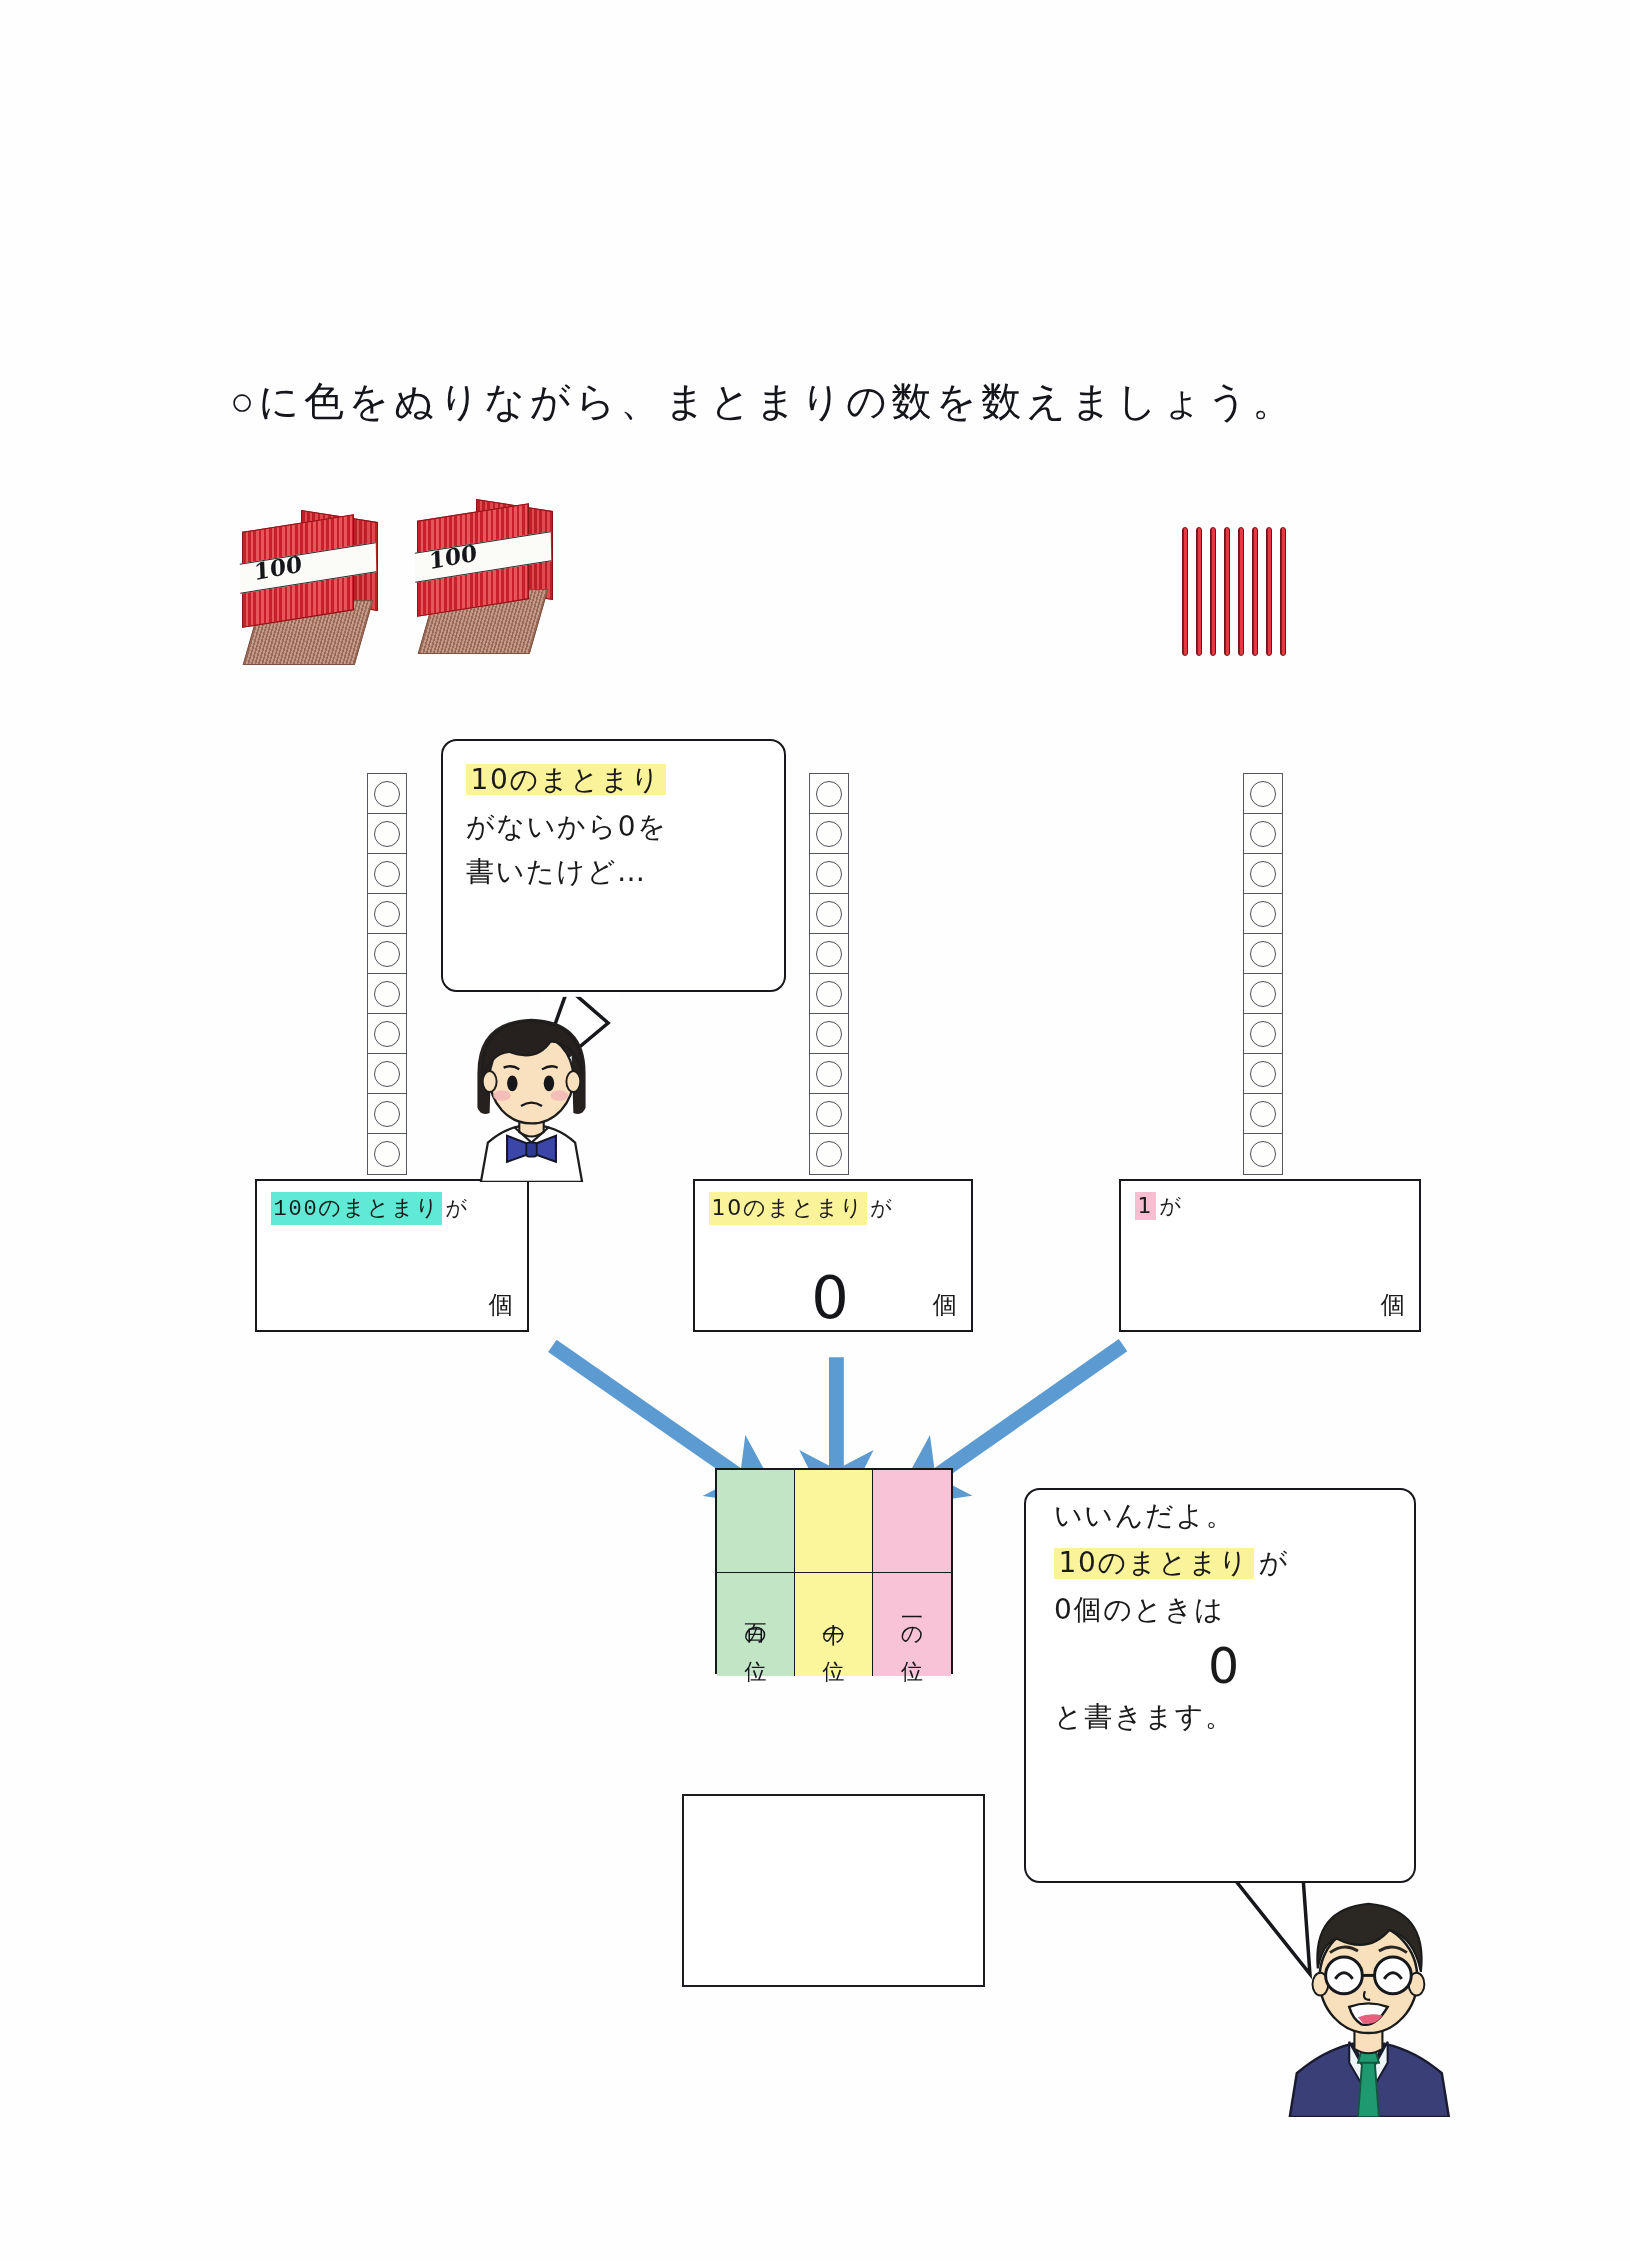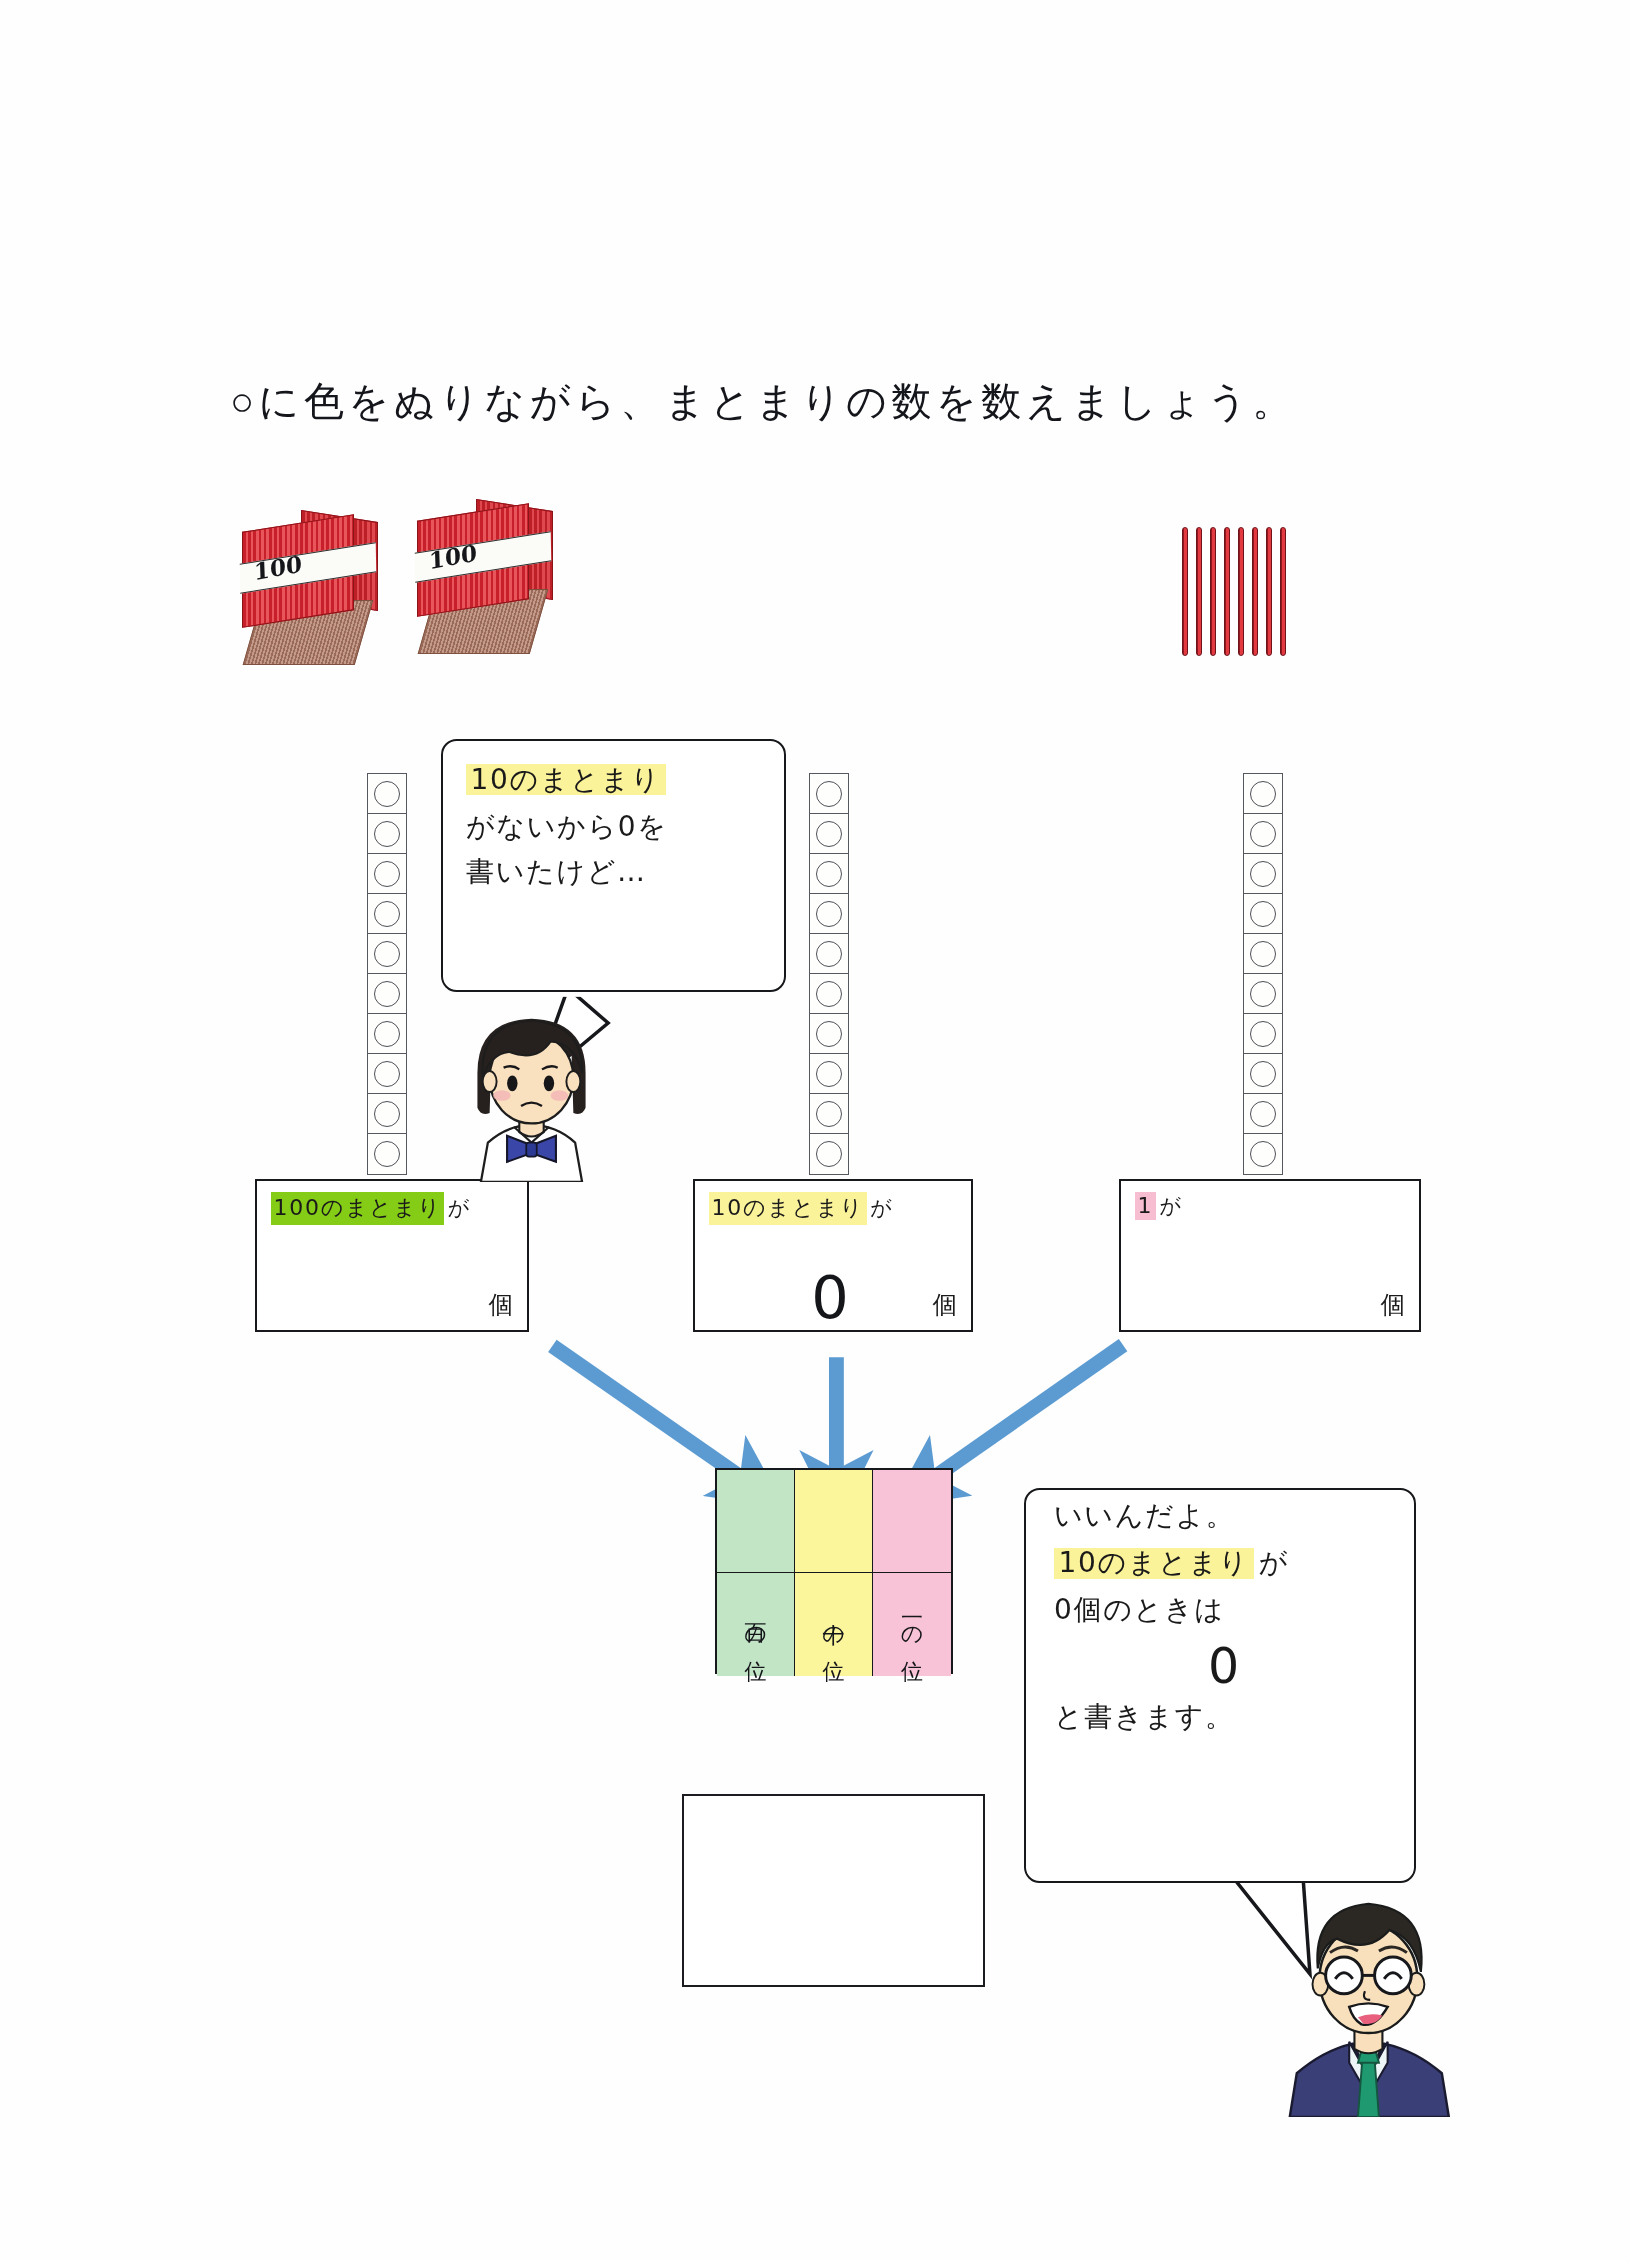--- a/index.html
+++ b/index.html
@@ -161,21 +161,21 @@
     font-size: 22px;
     letter-spacing: 1.7px;
     white-space: nowrap;
     display: flex;
     align-items: center;
   }
   .count-box .hl {
     padding: 1.7px 2.6px;
     display: inline-block;
   }
-  .count-box .hl.green { background: #84cc16; }
+  .count-box .hl.green { background: #5eead4; font-family: Liberation Mono, monospace; }
   .count-box .hl.yellow { background: #fbf39a; }
   .count-box .hl.pink { background: #f7bdd0; }
   .count-box .suffix {
     margin-left: 3.5px;
     font-size: 21px;
   }
   .count-box .answer-value {
     position: absolute;
     left: 50%;
     transform: translateX(-58%);

